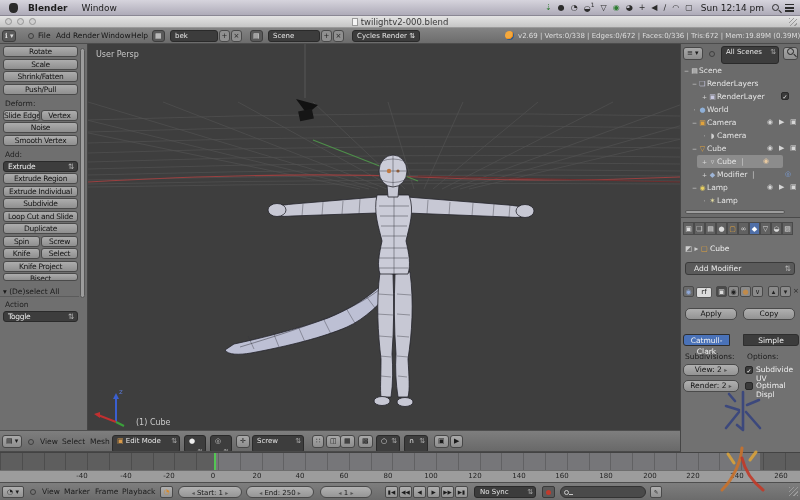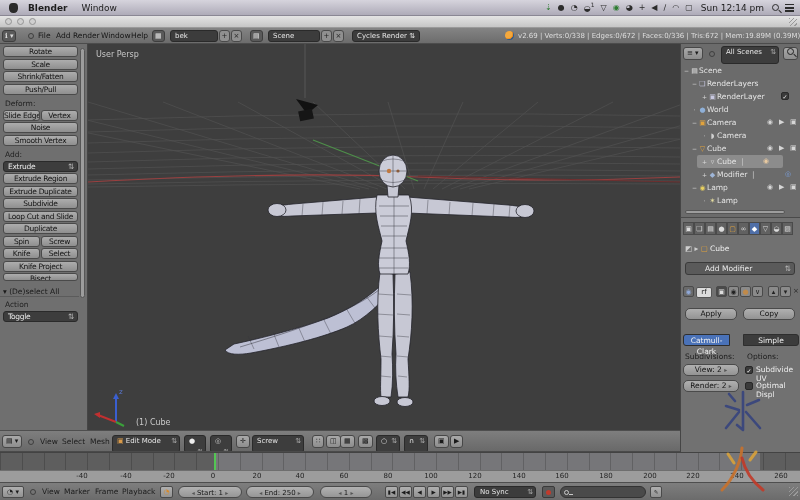--- a/index.html
+++ b/index.html
@@ -99,21 +99,21 @@
         color:#dcdcdc;background:#616161;border:1px solid #4a4a4a}
   .ptab.sel{background:#4f6fa8;color:#fff}
   .pbtn{position:absolute;height:12px;line-height:10px;text-align:center;background:linear-gradient(#b0b0b0,#939393);
         border:1px solid #4a4a4a;border-radius:5px;color:#141414}
   .pseg{position:absolute;height:12px;line-height:11px;text-align:center;color:#f2f2f2;border:1px solid #2e2e2e}
   .plabel{position:absolute;color:#1c1c1c}
   .pwhite{position:absolute;color:#efefef}
   .pchk{position:absolute;width:8px;height:8px;background:#3a3a3a;border:1px solid #262626;border-radius:2px;
         color:#fff;font-size:6px;line-height:8px;text-align:center}
   .adddrop{position:absolute;background:#5a5a5a;color:#ececec;border:1px solid #3a3a3a;border-radius:3px;
-           height:13px;line-height:11px;padding-left:19px}
+           height:13px;line-height:11px;padding-left:8px}
   .adddrop::after{content:"⇅";position:absolute;right:3px;color:#bbb}
   .modico{position:absolute;top:1px;width:11px;height:11px;line-height:10px;text-align:center;font-size:7px;
           background:#8a8a8a;border:1px solid #4a4a4a;border-radius:2px;color:#222}
 
   
   .tl-strip{left:0;top:452px;width:800px;height:18px;background:#5e5e5e;overflow:hidden;border-top:1px solid #434343}
   .tl-range{position:absolute;left:215px;top:0;width:545px;height:18px;background:#767679}
   .tl-grid{position:absolute;left:0;top:0;width:800px;height:18px;
            background:repeating-linear-gradient(90deg,rgba(0,0,0,.18) 0 1px,transparent 1px 21.8px)}
   .tl-cur{position:absolute;left:214px;top:0;width:2px;height:18px;background:#53c553}
@@ -168,20 +168,21 @@
       <span class="mclock">Sun 12:14 pm</span>
       <span class="lens"></span>
       <span class="mlist"></span>
     </div>
   </div>
 
   <div class="abs titlebar">
     <span class="tl"></span>
     <span class="tl"></span>
     <span class="tl"></span>
+    <span class="wtitle"><span class="docico"></span><span>twilightv2-000.blend</span></span>
     <span class="grip"></span>
   </div>
 
   <div class="abs blheader">
     <span class="h-item icobtn" style="left:2px">ℹ ▾</span>
     <span class="h-item pin" style="left:28px"></span>
     <span class="h-item" style="left:38px">File</span>
     <span class="h-item" style="left:56px">Add</span>
     <span class="h-item" style="left:73px">Render</span>
     <span class="h-item" style="left:101px">Window</span>
@@ -207,21 +208,21 @@
     <span class="tlabel">Deform:</span>
     <div class="tpair">
       <span class="tb">Slide Edge</span>
       <span class="tb">Vertex</span>
     </div>
     <span class="tb">Noise</span>
     <span class="tb">Smooth Vertex</span>
     <span class="tlabel">Add:</span>
     <span class="tb tdrop">Extrude</span>
     <span class="tb">Extrude Region</span>
-    <span class="tb">Extrude Duplicate</span>
+    <span class="tb">Extrude Individual</span>
     <span class="tb">Subdivide</span>
     <span class="tb">Loop Cut and Slide</span>
     <span class="tb">Duplicate</span>
     <div class="tpair">
       <span class="tb">Spin</span>
       <span class="tb">Screw</span>
     </div>
     <div class="tpair">
       <span class="tb">Knife</span>
       <span class="tb">Select</span>

